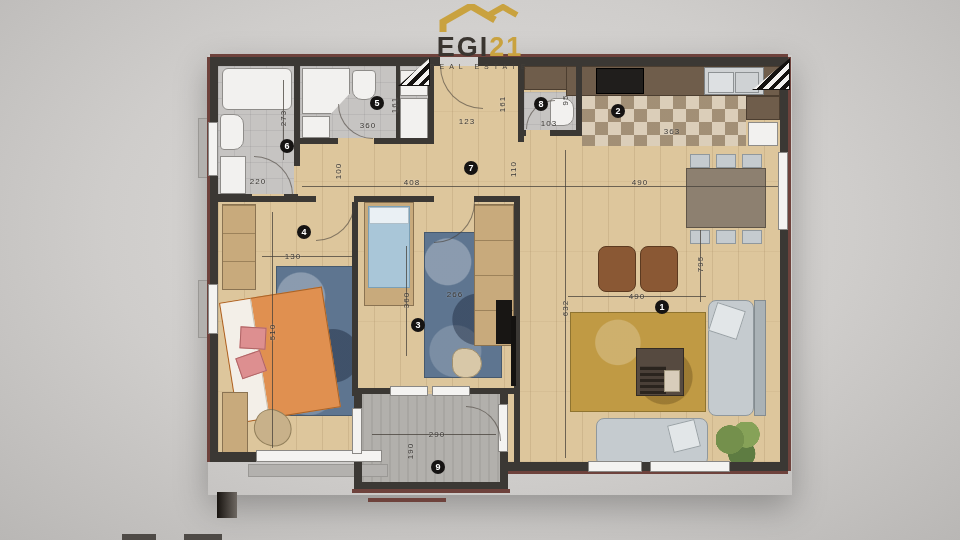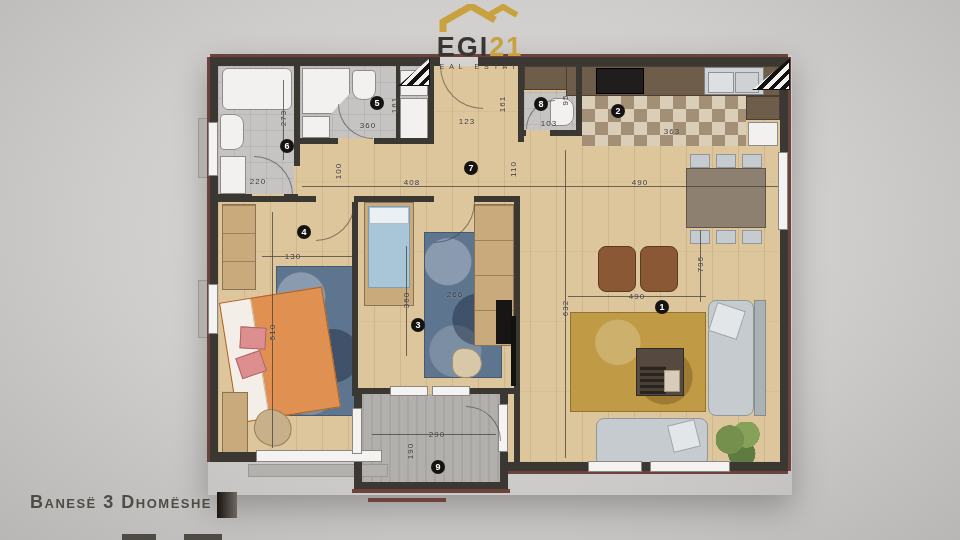--- a/index.html
+++ b/index.html
@@ -244,18 +244,17 @@
   <span class="marker" style="left:662px;top:307px;">1</span>
   <span class="marker" style="left:618px;top:111px;">2</span>
   <span class="marker" style="left:418px;top:325px;">3</span>
   <span class="marker" style="left:304px;top:232px;">4</span>
   <span class="marker" style="left:377px;top:103px;">5</span>
   <span class="marker" style="left:287px;top:146px;">6</span>
   <span class="marker" style="left:471px;top:168px;">7</span>
   <span class="marker" style="left:541px;top:104px;">8</span>
   <span class="marker" style="left:438px;top:467px;">9</span>
 
-  <div id="caption">Banesë 3 Dhomëshe</div>
   <div class="abs" style="left:217px;top:492px;width:20px;height:26px;background:linear-gradient(90deg,#17130f,#6e6862);z-index:20;"></div>
   <div class="abs" style="left:122px;top:534px;width:34px;height:6px;background:#4e4a46;z-index:20;"></div>
   <div class="abs" style="left:184px;top:534px;width:38px;height:6px;background:#4e4a46;z-index:20;"></div>
 
 </div>
 
 </body></html>

